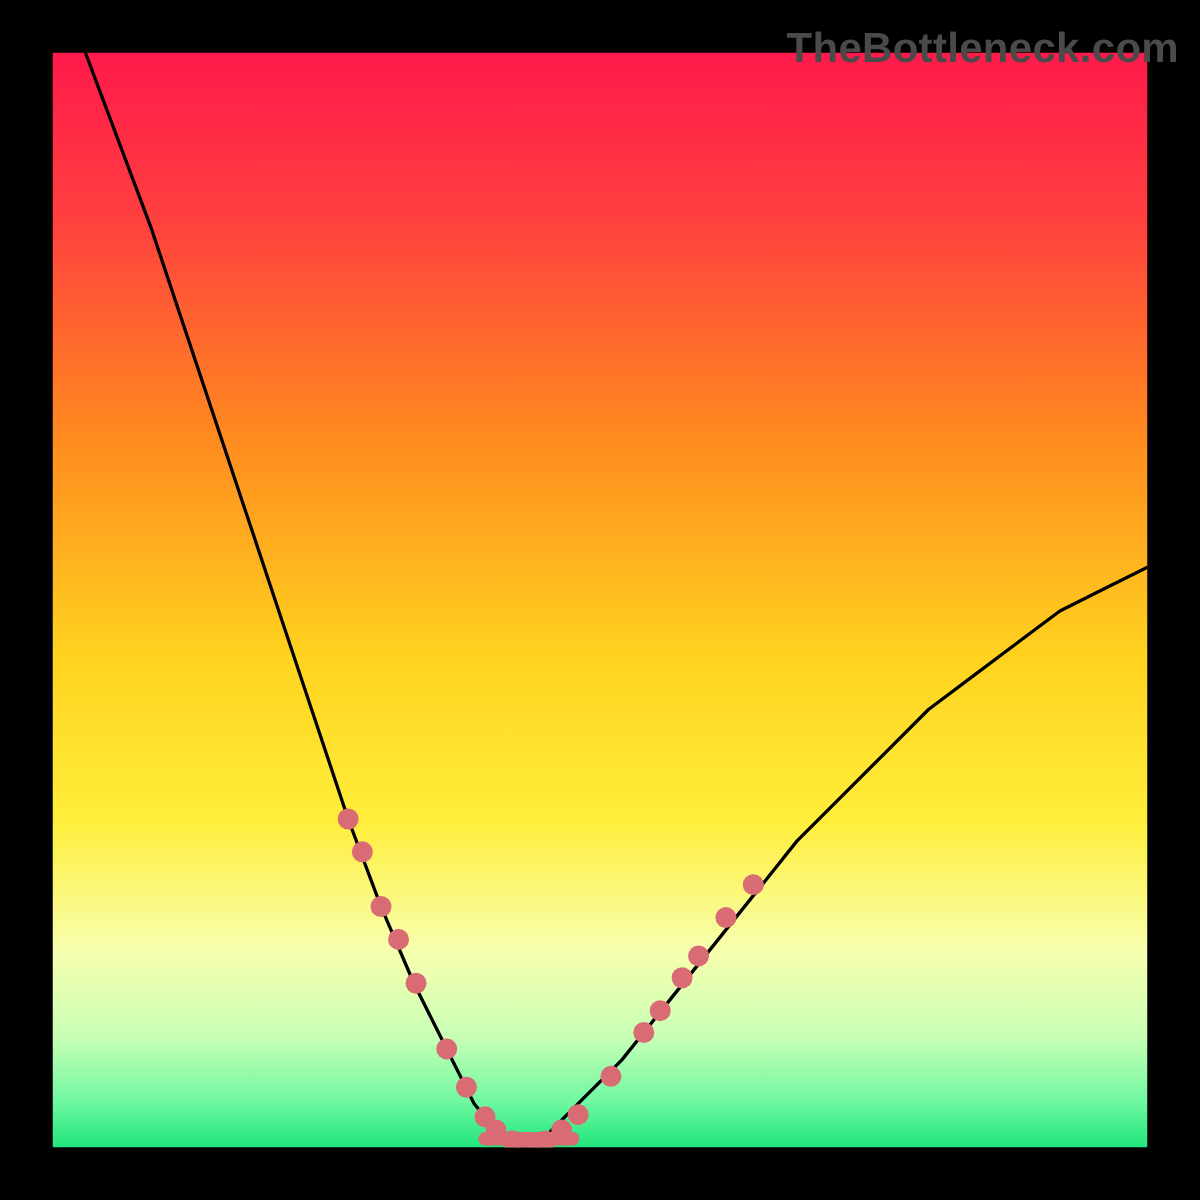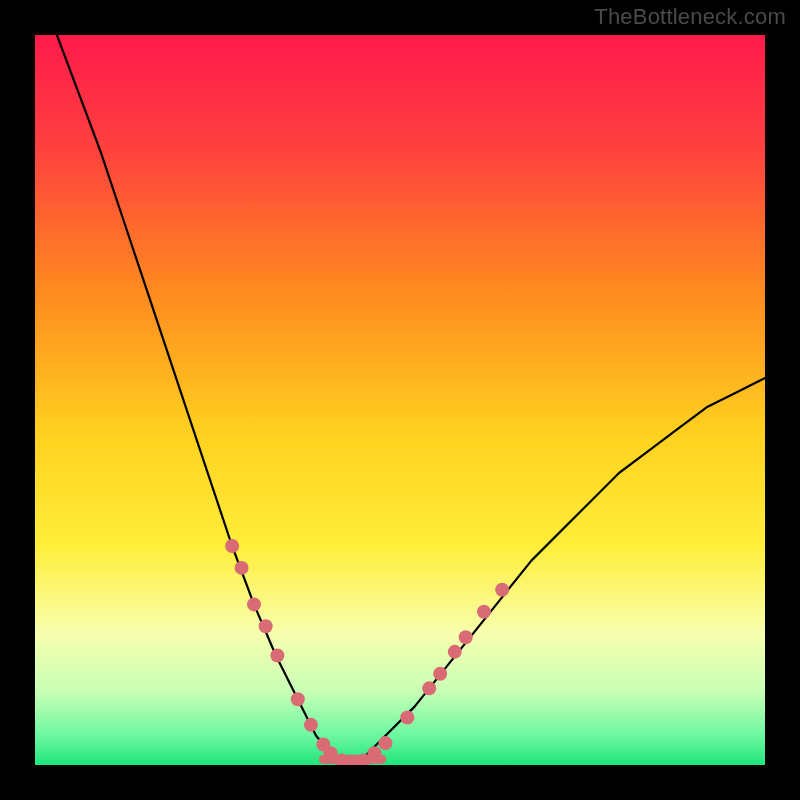--- a/index.html
+++ b/index.html
@@ -12,25 +12,25 @@
     font-family: Arial, Helvetica, sans-serif;
   }
   .frame {
     position: relative;
     width: 800px;
     height: 800px;
     background: #000;
   }
   .watermark {
     position: absolute;
-    top: 4px;
+    top: 16px;
     right: 14px;
     color: #4a4a4a;
-    font-size: 22px;
-    font-weight: 400;
+    font-size: 28px;
+    font-weight: 700;
     letter-spacing: 0.2px;
     z-index: 10;
   }
   .plot {
     position: absolute;
     left: 35px;
     top: 35px;
     width: 730px;
     height: 730px;
   }

